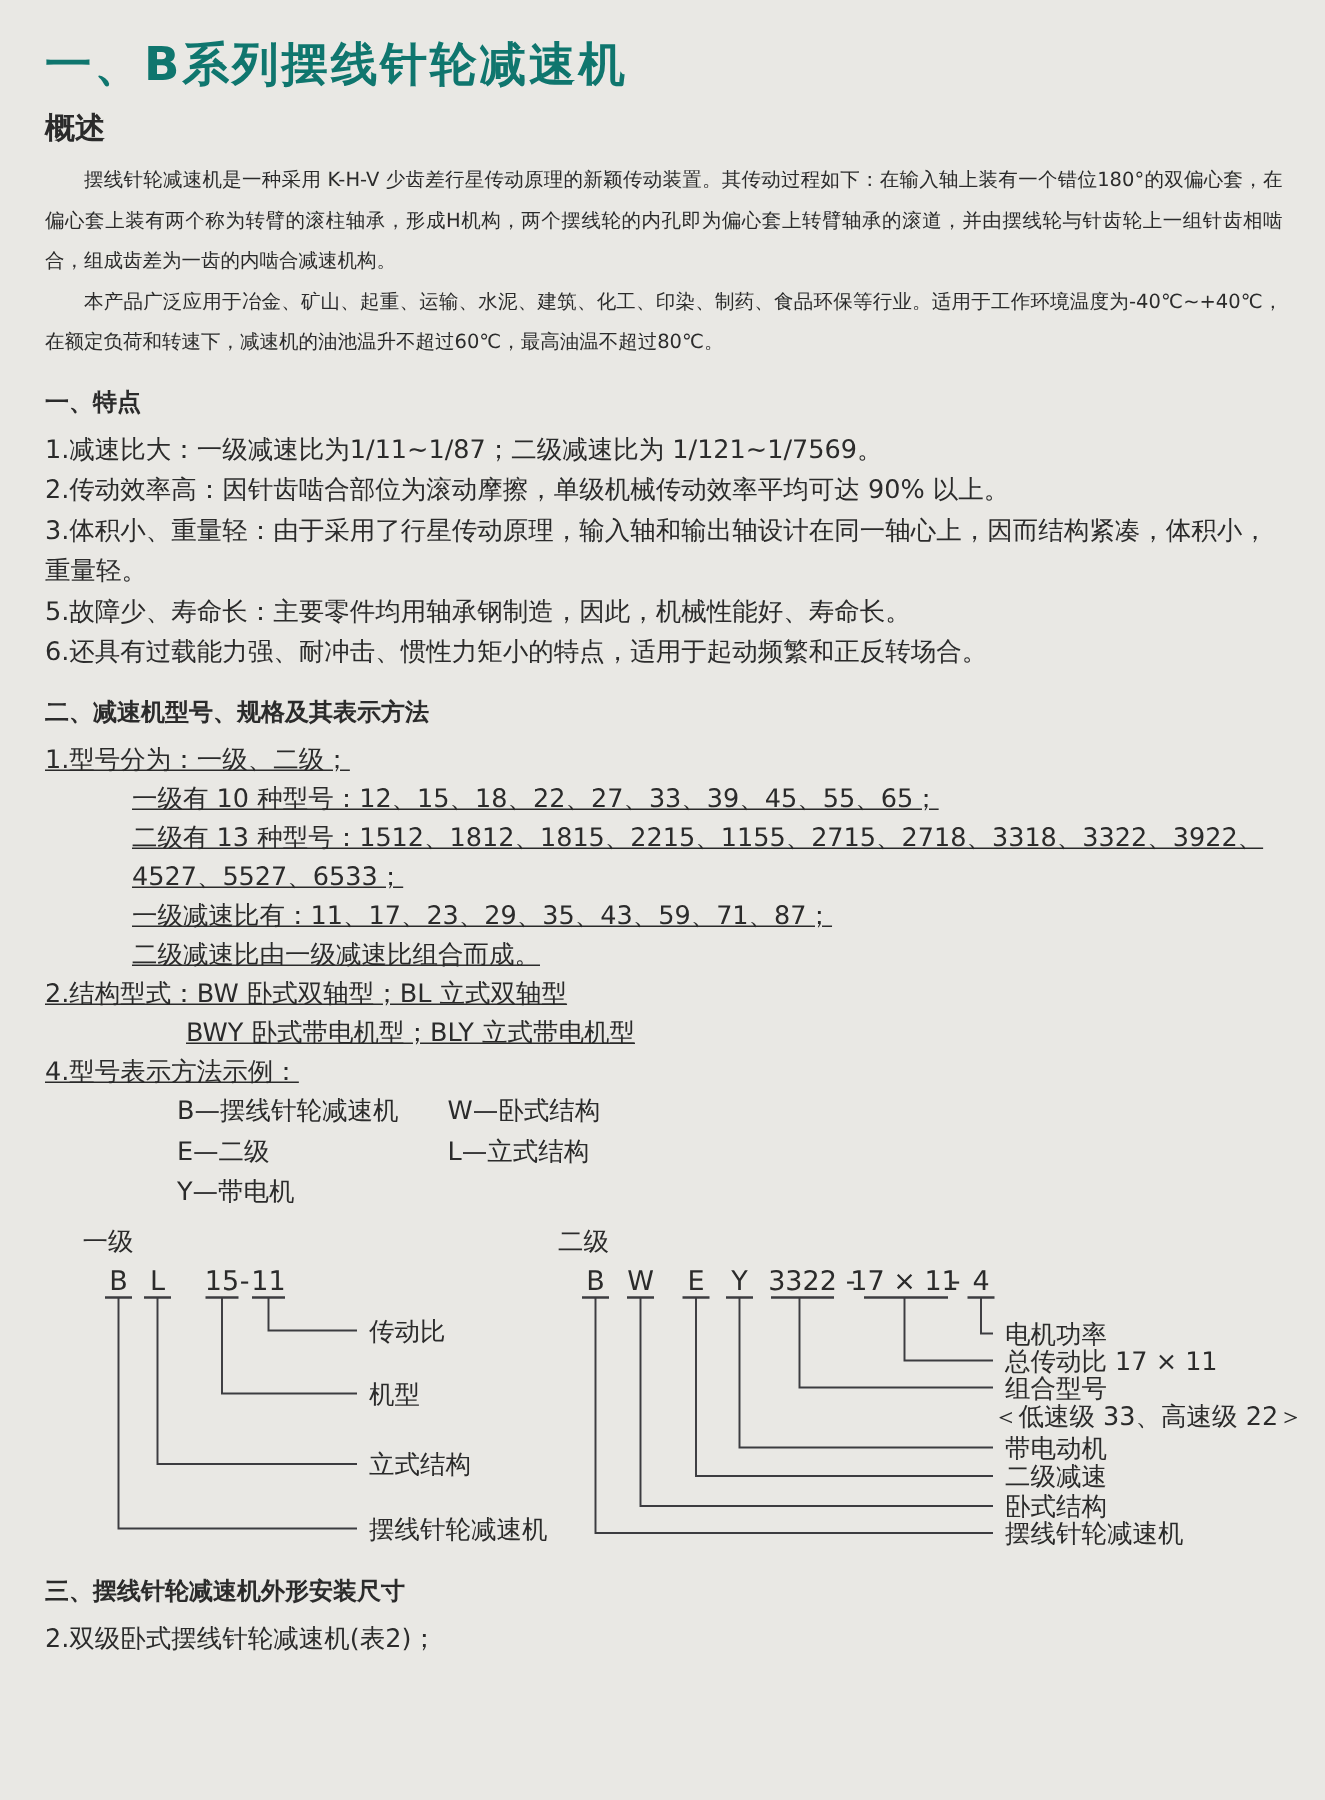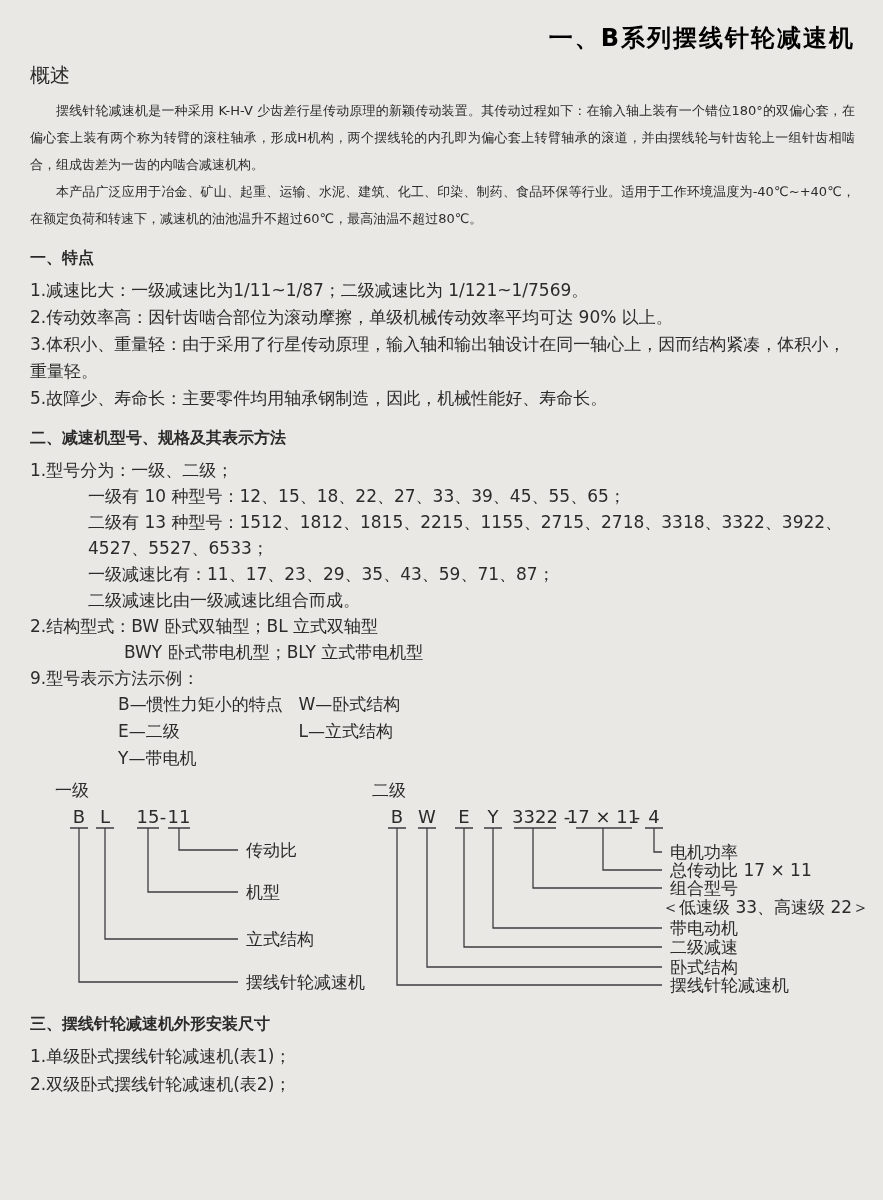--- a/index.html
+++ b/index.html
@@ -5,30 +5,30 @@
   html,body{margin:0;padding:0;}
   body{
     width:883px;height:1200px;
     background:#e9e8e4;
     font-family:"DejaVu Sans","Liberation Sans",sans-serif;
     color:#2b2b2b;
     overflow:hidden;
   }
   .content{padding:14px 28px 0 30px;}
   .doc-title{
-    text-align:right;
-    font-size:24px;
+    text-align:left;
+    font-size:31px;
     font-weight:bold;
     letter-spacing:2px;
     margin:8px 0 8px 0;
-    color:#000000;
+    color:#0f766e;
   }
   .overview-heading{
     font-size:20px;
-    font-weight:400;
+    font-weight:700;
     margin:2px 0 8px 0;
   }
   .body-para{
     font-size:13px;
     line-height:27px;
     text-align:justify;
     text-indent:2em;
     margin:0;
   }
   .section-heading{
@@ -36,20 +36,21 @@
     font-weight:bold;
     margin:16px 0 8px 0;
   }
   .plain-line{
     font-size:17px;
     line-height:27px;
   }
   .model-line{
     font-size:17px;
     line-height:26px;
+    text-decoration:underline;
   }
   .indent-1{padding-left:58px;}
   .indent-2{padding-left:94px;}
   .legend-row{
     font-size:17px;
     line-height:27px;
     padding-left:88px;
   }
   .legend-left{display:inline-block;width:175px;}
   .diagram-wrap{
@@ -78,33 +79,34 @@
 
   <div class="overview-heading">概述</div>
   <p class="body-para">摆线针轮减速机是一种采用 K-H-V 少齿差行星传动原理的新颖传动装置。其传动过程如下：在输入轴上装有一个错位180°的双偏心套，在偏心套上装有两个称为转臂的滚柱轴承，形成H机构，两个摆线轮的内孔即为偏心套上转臂轴承的滚道，并由摆线轮与针齿轮上一组针齿相啮合，组成齿差为一齿的内啮合减速机构。</p>
   <p class="body-para">本产品广泛应用于冶金、矿山、起重、运输、水泥、建筑、化工、印染、制药、食品环保等行业。适用于工作环境温度为-40℃~+40℃，在额定负荷和转速下，减速机的油池温升不超过60℃，最高油温不超过80℃。</p>
 
   <div class="section-heading">一、特点</div>
   <div class="plain-line">1.减速比大：一级减速比为1/11~1/87；二级减速比为 1/121~1/7569。</div>
   <div class="plain-line">2.传动效率高：因针齿啮合部位为滚动摩擦，单级机械传动效率平均可达 90% 以上。</div>
   <div class="plain-line">3.体积小、重量轻：由于采用了行星传动原理，输入轴和输出轴设计在同一轴心上，因而结构紧凑，体积小，重量轻。</div>
   <div class="plain-line">5.故障少、寿命长：主要零件均用轴承钢制造，因此，机械性能好、寿命长。</div>
+  <div class="plain-line">6.还具有过载能力强、耐冲击、惯性力矩小的特点，适用于起动频繁和正反转场合。</div>
 
   <div class="section-heading">二、减速机型号、规格及其表示方法</div>
   <div class="model-line">1.型号分为：一级、二级；</div>
   <div class="model-line indent-1">一级有 10 种型号：12、15、18、22、27、33、39、45、55、65；</div>
   <div class="model-line indent-1">二级有 13 种型号：1512、1812、1815、2215、1155、2715、2718、3318、3322、3922、4527、5527、6533；</div>
   <div class="model-line indent-1">一级减速比有：11、17、23、29、35、43、59、71、87；</div>
   <div class="model-line indent-1">二级减速比由一级减速比组合而成。</div>
   <div class="model-line">2.结构型式：BW 卧式双轴型；BL 立式双轴型</div>
   <div class="model-line indent-2">BWY 卧式带电机型；BLY 立式带电机型</div>
-  <div class="model-line">9.型号表示方法示例：</div>
+  <div class="model-line">4.型号表示方法示例：</div>
 
   <div class="legend-row">
-    <span class="legend-left">B—惯性力矩小的特点</span>
+    <span class="legend-left">B—摆线针轮减速机</span>
     <span>W—卧式结构</span>
   </div>
   <div class="legend-row">
     <span class="legend-left">E—二级</span>
     <span>L—立式结构</span>
   </div>
   <div class="legend-row">
     <span class="legend-left">Y—带电机</span>
     <span></span>
   </div>
@@ -155,16 +157,15 @@
       <text class="diag-label" x="670" y="122">组合型号</text>
       <text class="diag-label" x="662" y="141">＜低速级 33、高速级 22＞</text>
       <text class="diag-label" x="670" y="162">带电动机</text>
       <text class="diag-label" x="670" y="181">二级减速</text>
       <text class="diag-label" x="670" y="201">卧式结构</text>
       <text class="diag-label" x="670" y="219">摆线针轮减速机</text>
     </svg>
   </div>
 
   <div class="section-heading" style="margin-top:0;">三、摆线针轮减速机外形安装尺寸</div>
-  <div class="install-item">1.单级卧式摆线针轮减速机(表1)；</div>
   <div class="install-item">2.双级卧式摆线针轮减速机(表2)；</div>
 
 </div>
 
 </body></html>

